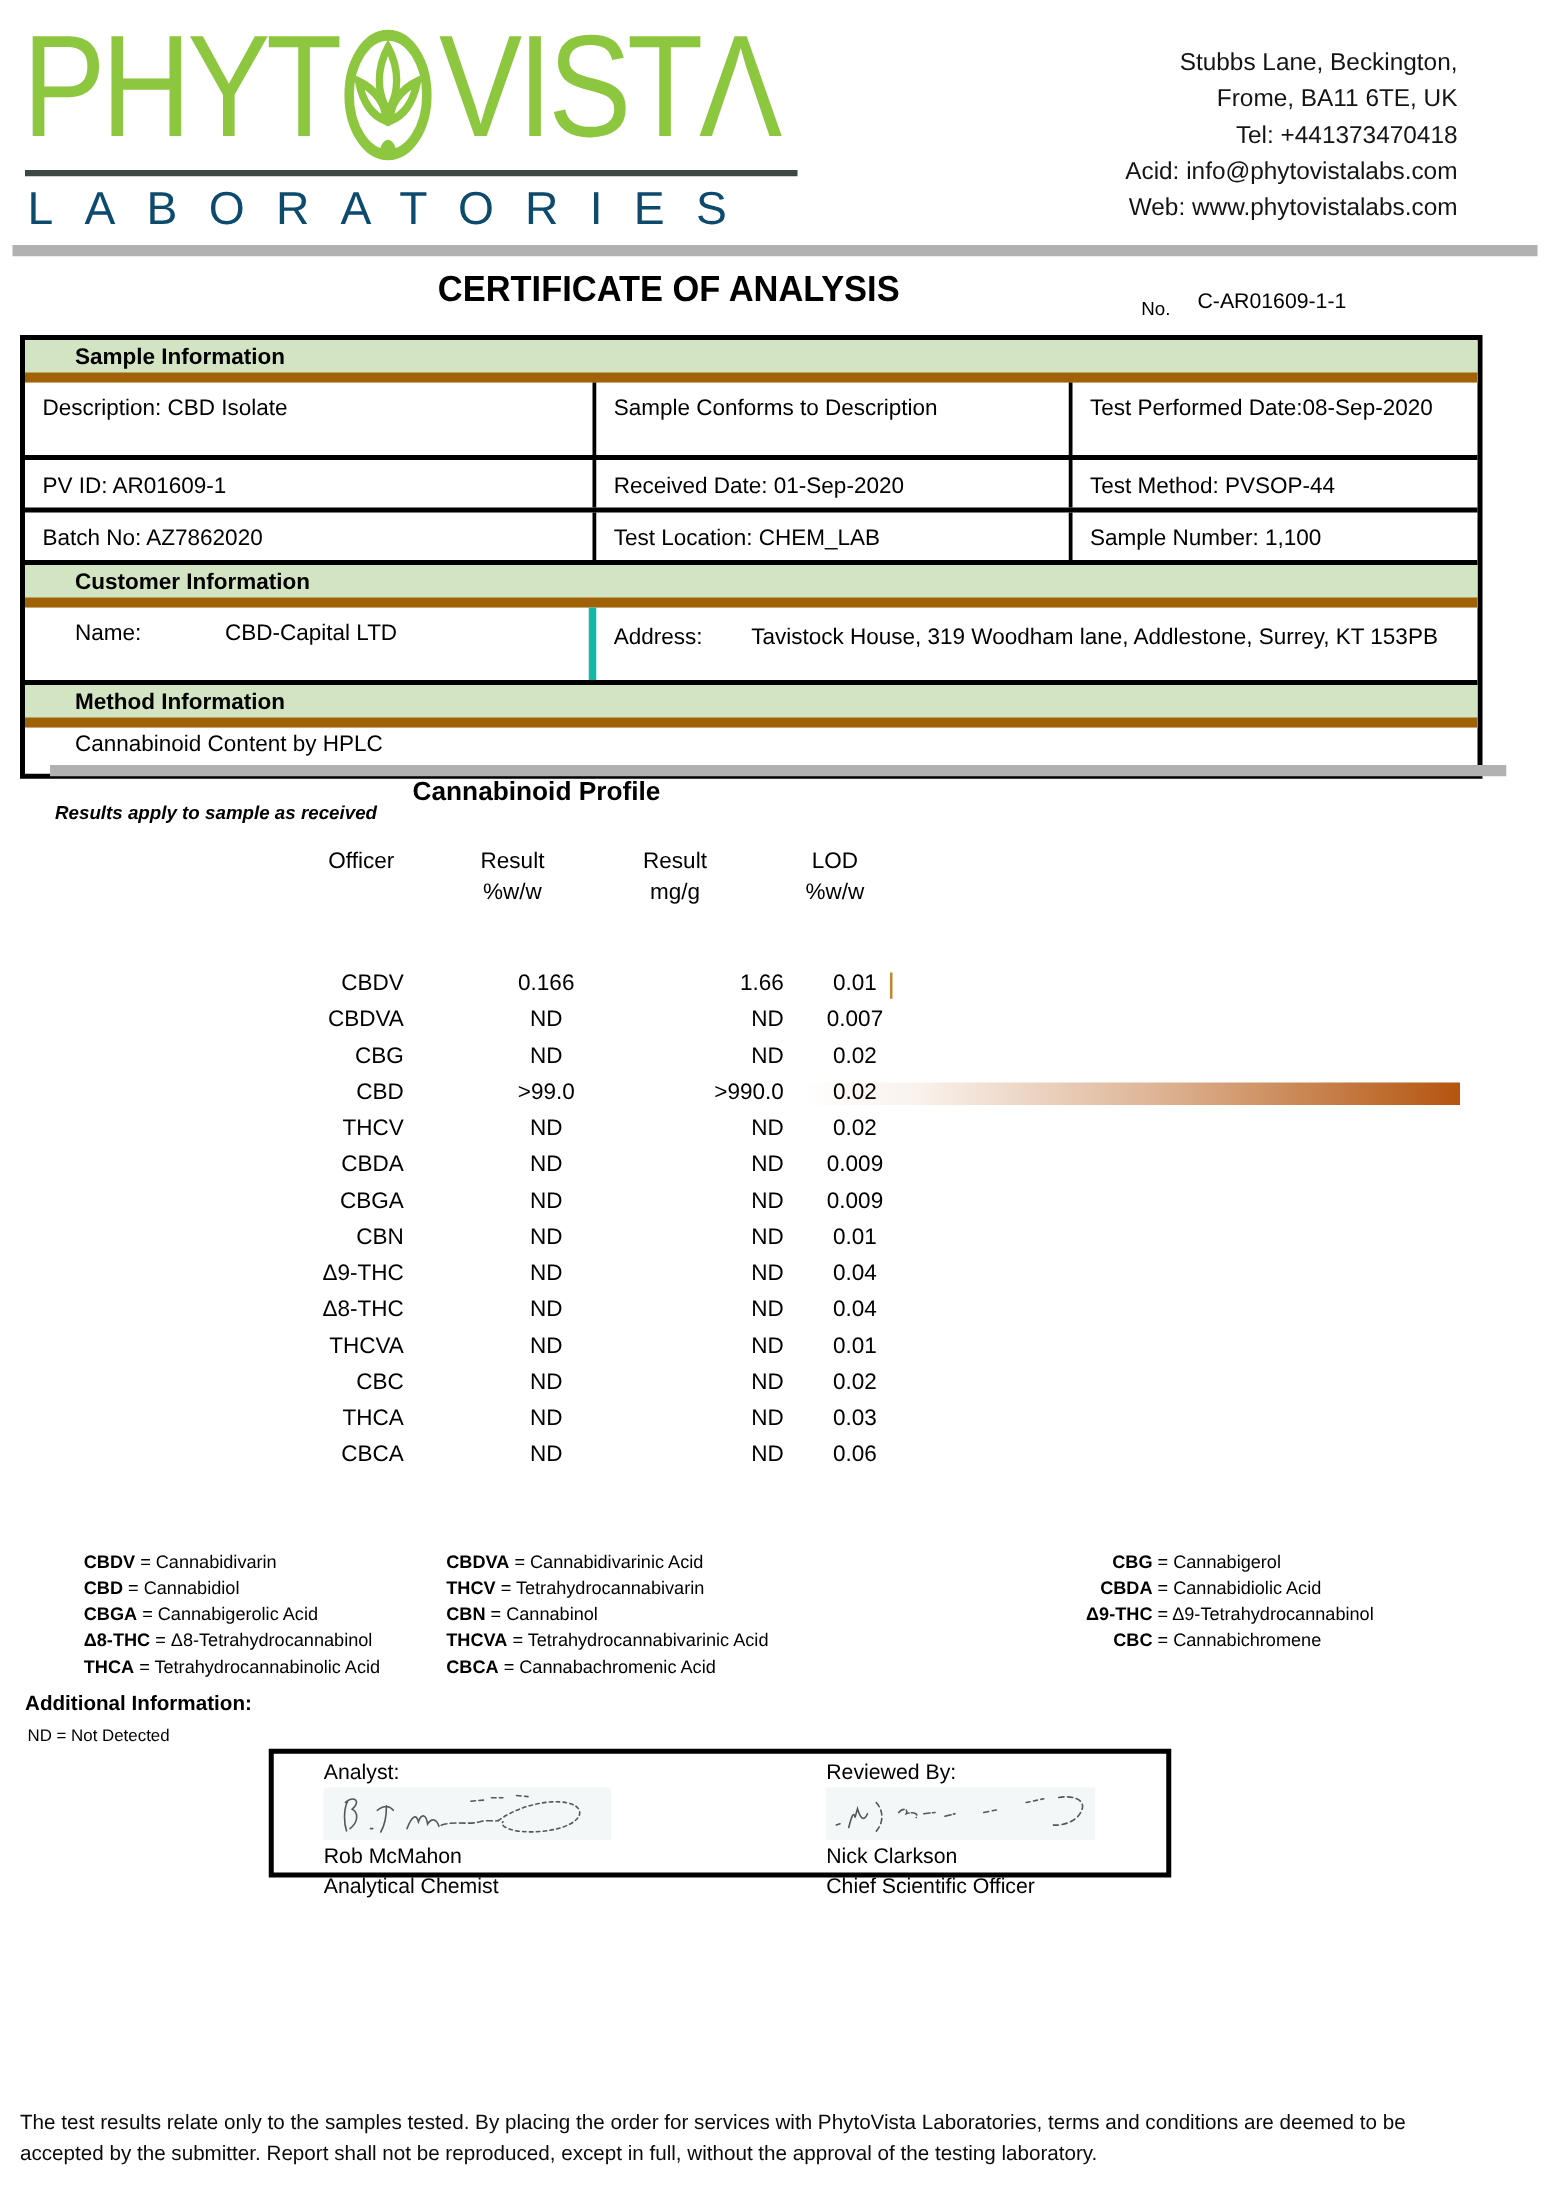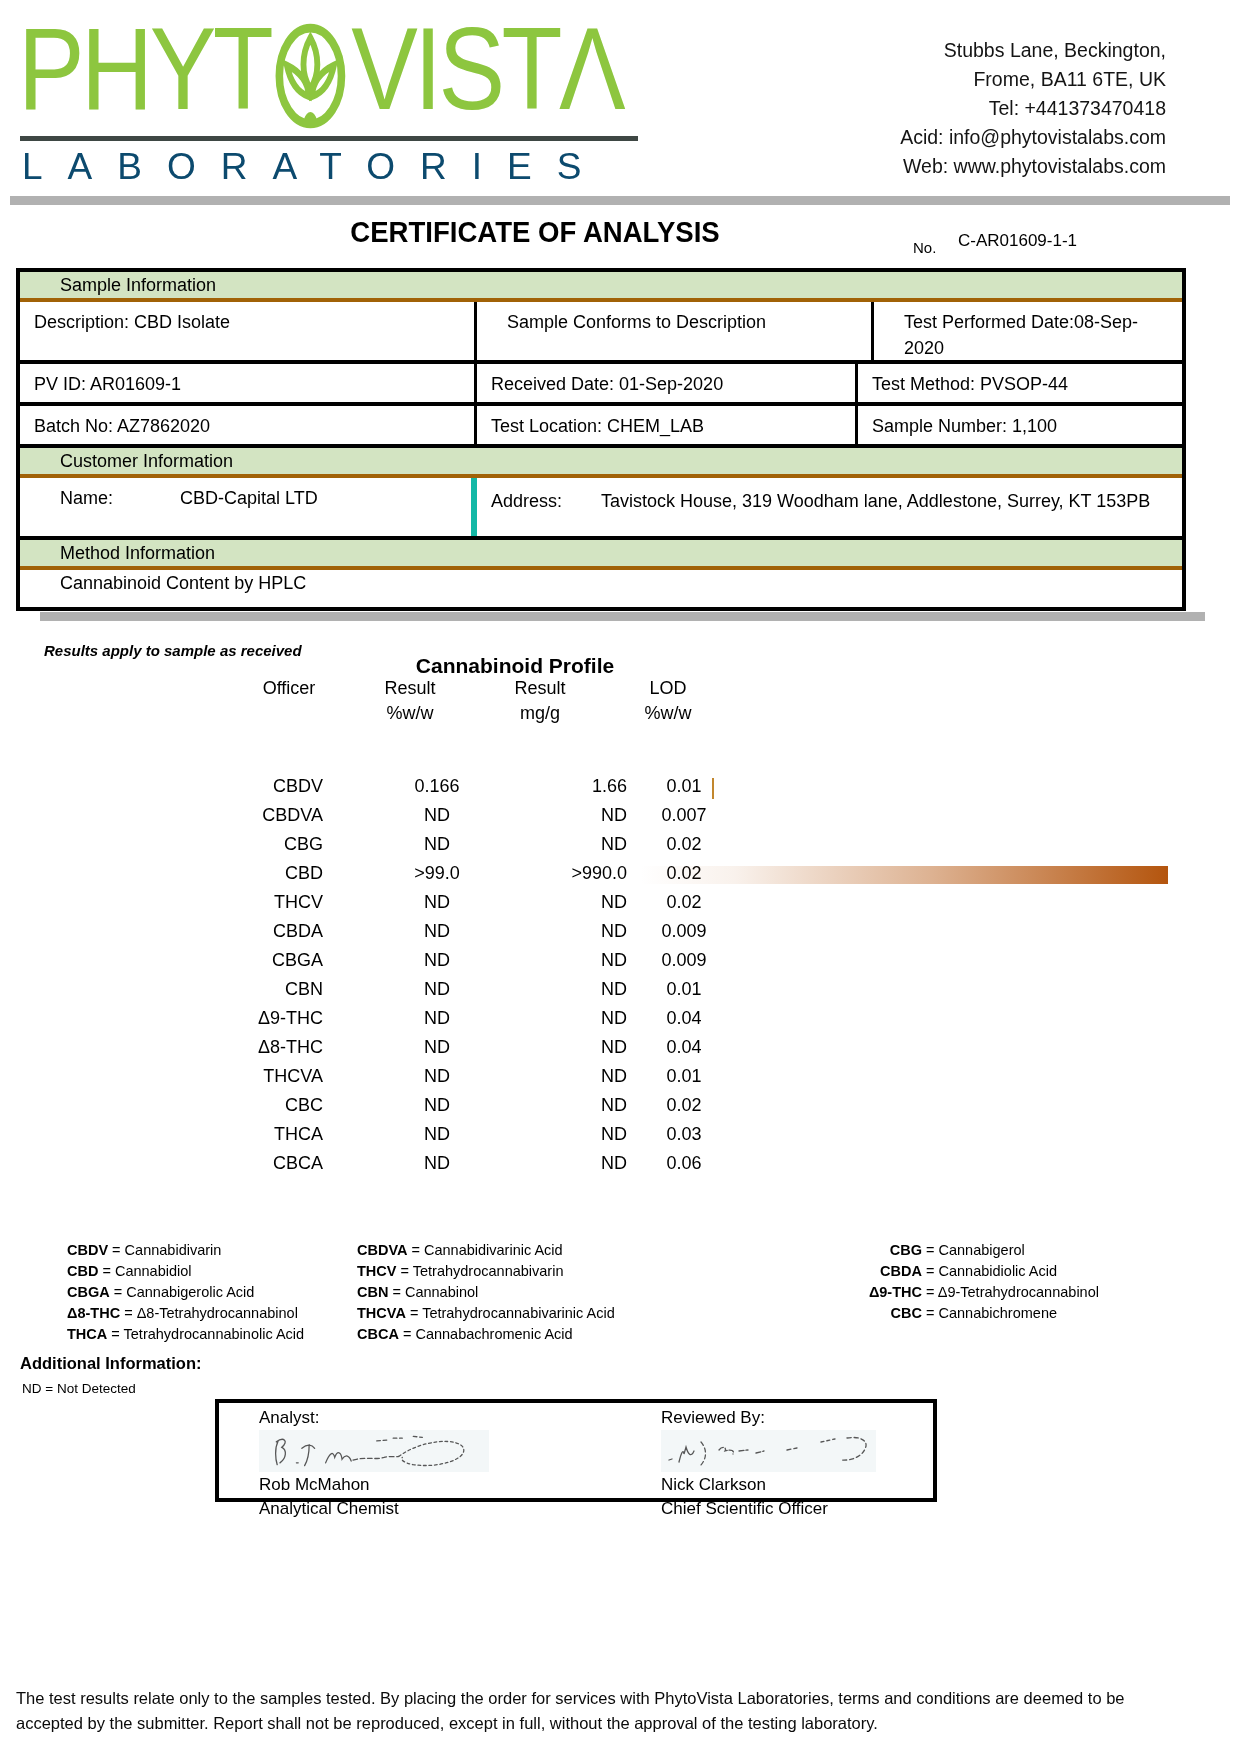--- a/index.html
+++ b/index.html
@@ -23,41 +23,41 @@
 
   .coa-title{position:absolute;left:300px;top:216px;width:470px;text-align:center;
              font-size:29px;font-weight:bold;transform:scaleX(.95);}
   .no-label{position:absolute;left:913px;top:239px;font-size:15px;}
   .no-value{position:absolute;left:958px;top:231px;font-size:17px;}
 
   
   .info-table{position:absolute;left:16px;top:268px;width:1170px;border:4px solid #000;
               box-sizing:border-box;background:#fff;}
   .band{height:26px;background:#d3e4c2;display:flex;align-items:center;
-        padding-left:40px;font-weight:normal;font-size:18px;border-bottom:4px solid #a16207;}
+        padding-left:40px;font-weight:bold;font-size:18px;border-bottom:8px solid #a16207;}
   .band.mid{border-top:4px solid #000;}
   .trow3{display:grid;grid-template-columns:457px 381px 1fr;border-bottom:4px solid #000;}
   .trow3.last{border-bottom:none;}
-  .tall{height:58px;gap:16px;}.std{height:38px;}
+  .tall{height:58px;}.std{height:38px;}
   .tcell{padding:7px 28px 0 14px;font-size:18px;line-height:26px;border-right:3px solid #000;
          box-sizing:border-box;overflow:hidden;}
   .tcell:last-child{border-right:none;}
   .cust-row{display:flex;height:58px;}
   .cust-left{width:457px;box-sizing:border-box;border-right:6px solid #14b8a6;
              padding:10px 0 0 40px;display:flex;font-size:18px;}
   .cust-left .lbl{width:120px;}
   .cust-right{flex:1;padding:10px 0 0 14px;display:flex;font-size:18px;line-height:27px;}
   .cust-right .lbl{width:110px;}
   .addr-text{width:560px;}
   .method-row{height:34px;padding:3px 0 0 40px;font-size:18px;}
 
   
   .profile-note{position:absolute;left:44px;top:642px;font-weight:bold;font-style:italic;font-size:15px;}
-  .profile-title{position:absolute;left:330px;top:622px;width:370px;text-align:center;
-                 font-weight:bold;font-size:21px;margin-top:32px;}
+  .profile-title{position:absolute;left:330px;top:622px;width:370px;text-align:left;
+                 font-weight:bold;font-size:21px;}
   .colhead{position:absolute;top:676px;width:120px;text-align:center;font-size:18px;
            line-height:25px;white-space:pre-line;}
   #h0{left:229px;}#h1{left:350px;}#h2{left:480px;}#h3{left:608px;}
   .prow{position:absolute;left:0;width:100%;height:29px;font-size:18px;}
   .pc{position:absolute;top:0;}
   .pc-a{left:123px;width:200px;text-align:right;}
   .pc-1{left:377px;width:120px;text-align:center;}
   .pc-2{left:507px;width:120px;text-align:right;}
   .pc-3{left:624px;width:120px;text-align:center;}
   .cursor-tick{position:absolute;left:712px;top:778px;width:2px;height:21px;background:#c2872e;}

